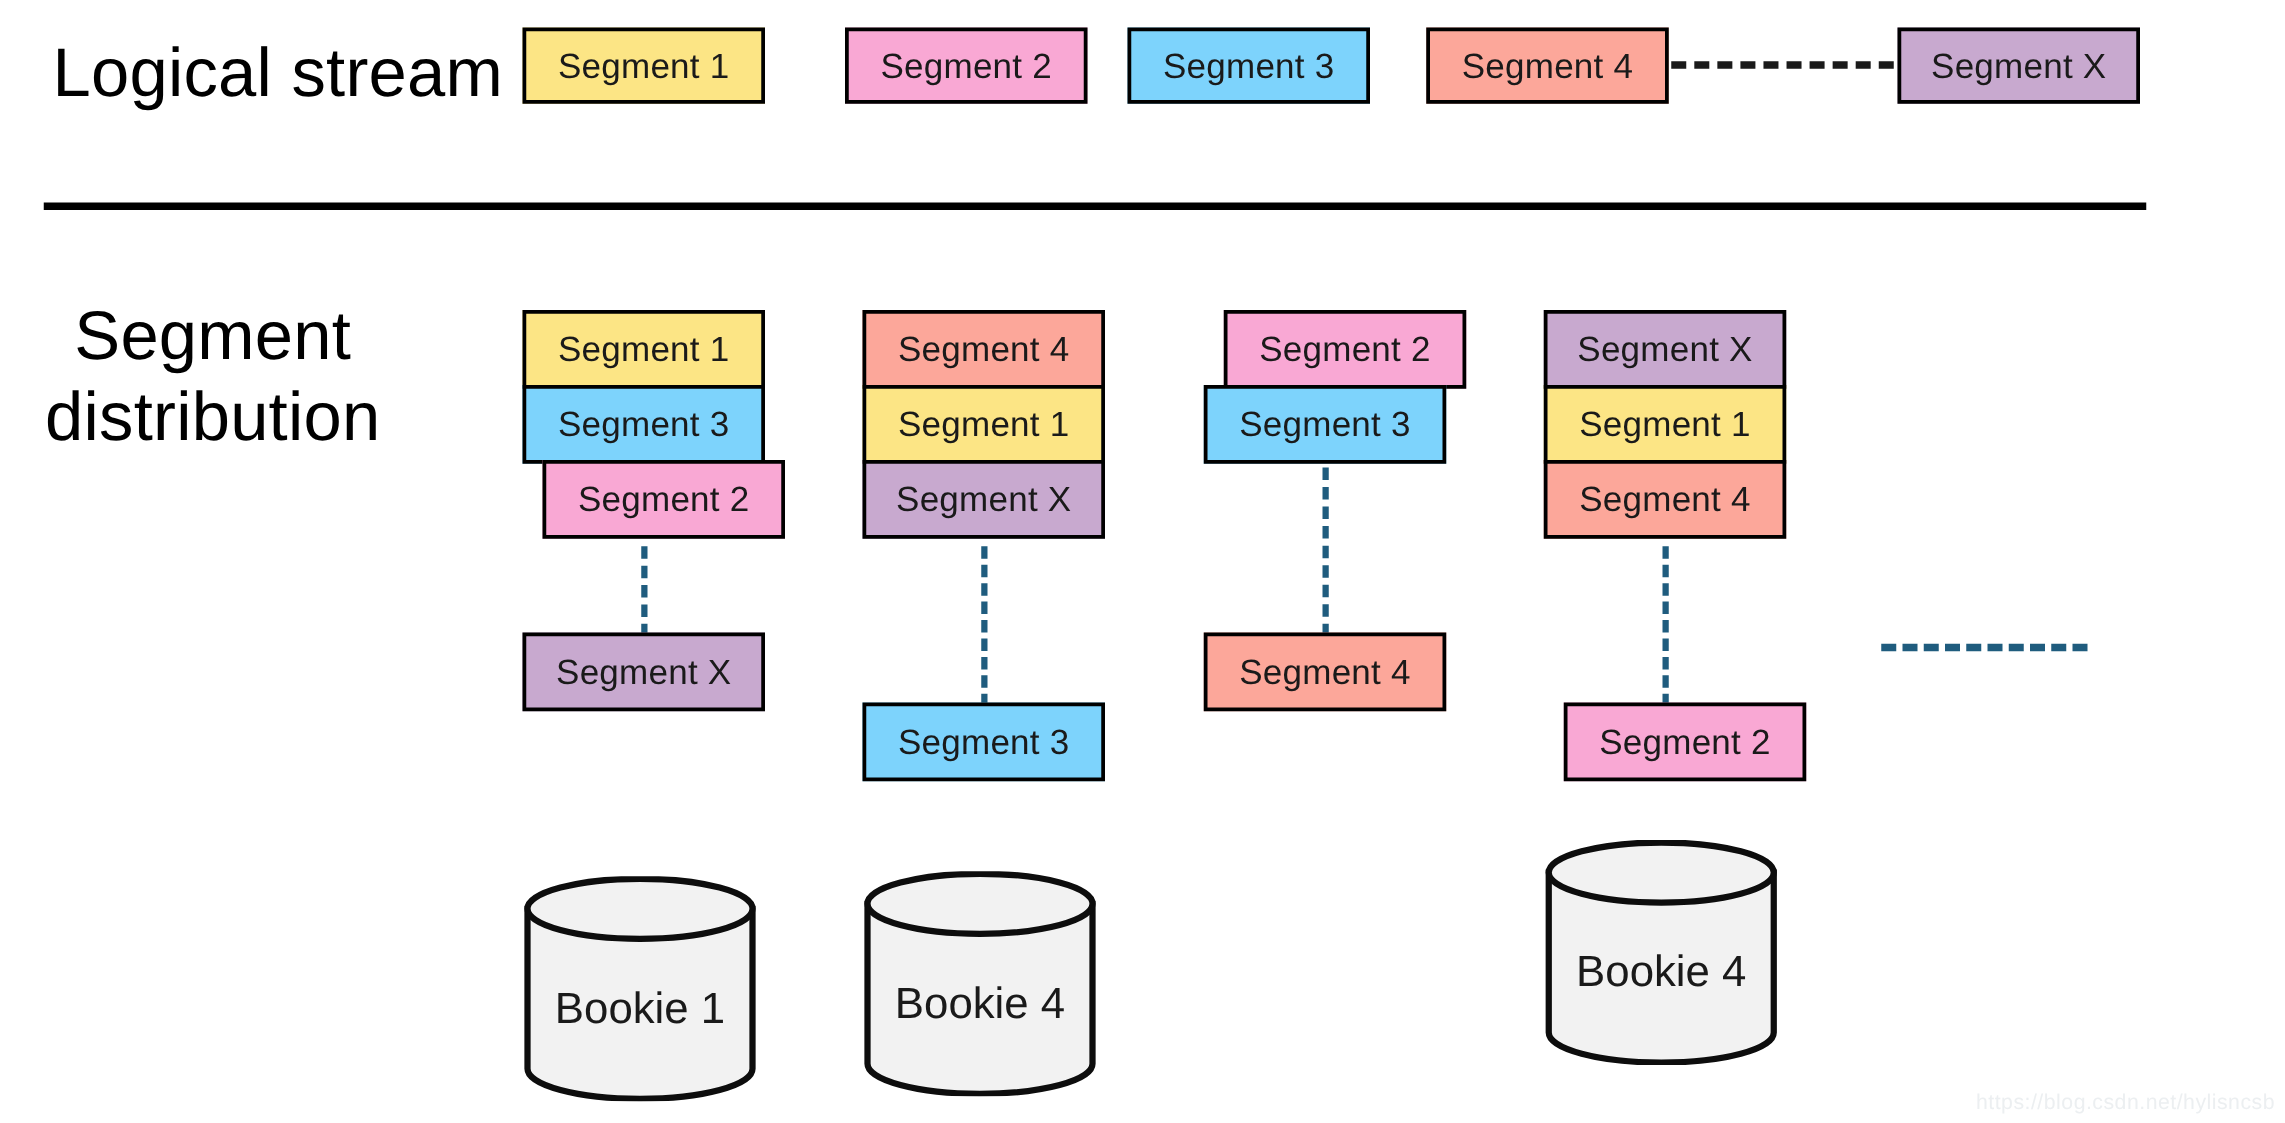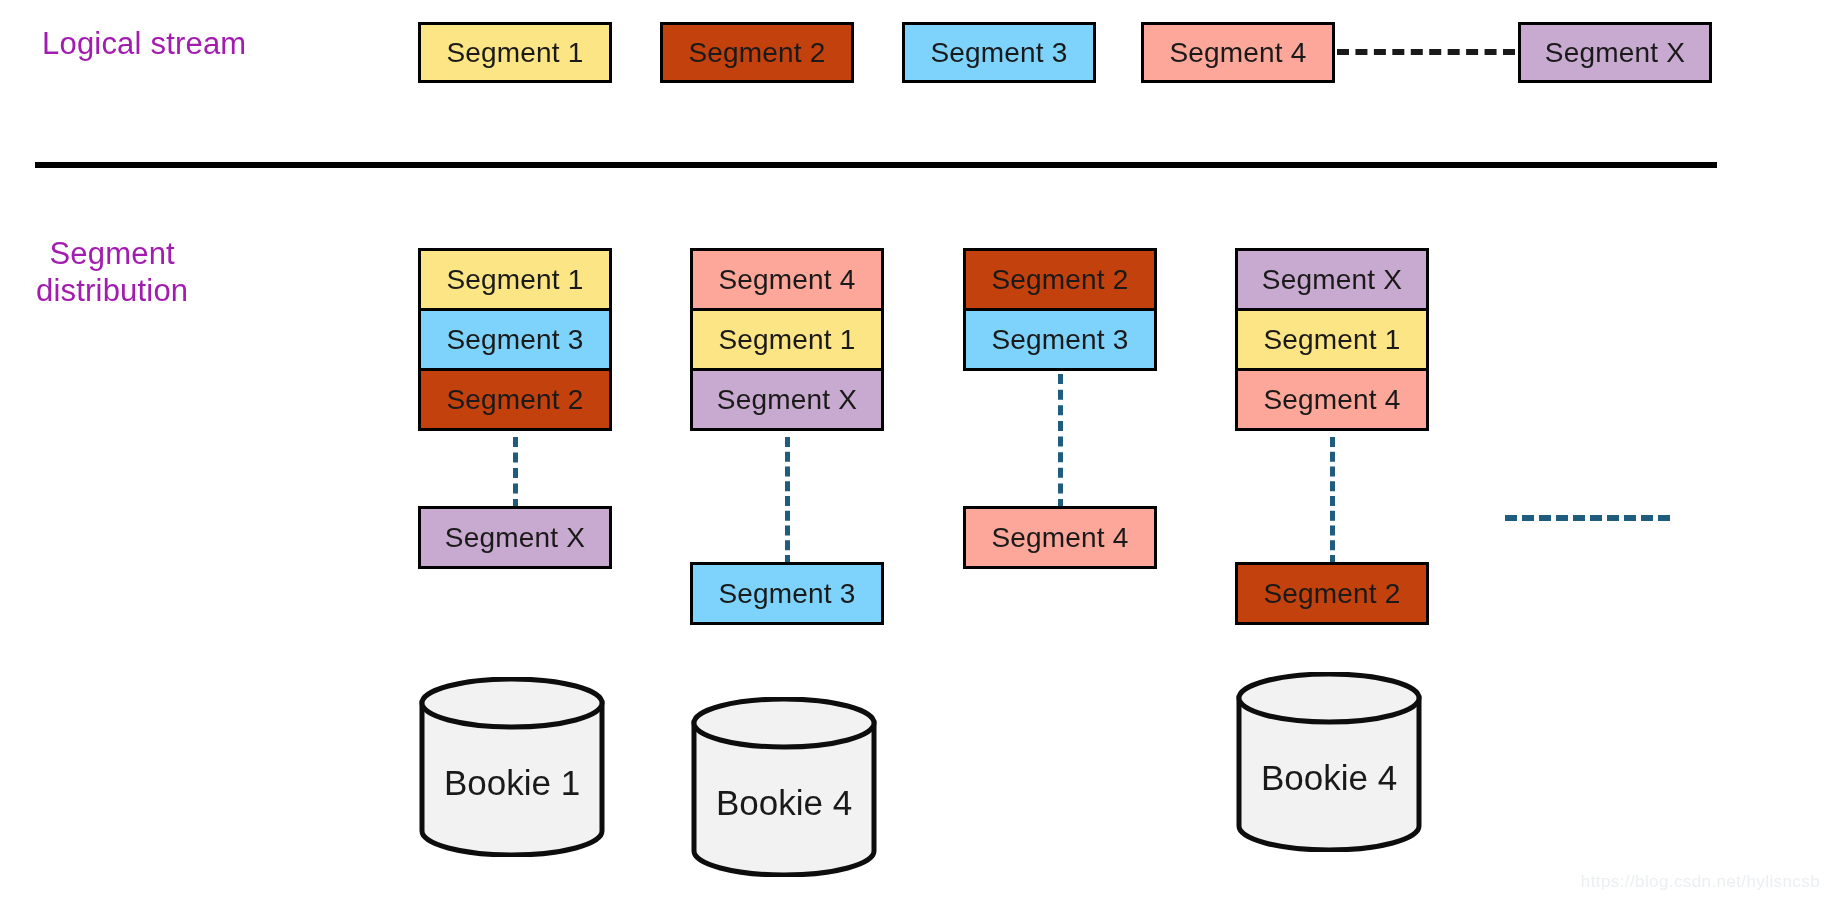--- a/index.html
+++ b/index.html
@@ -15,23 +15,23 @@
     position: relative;
     width: 1828px;
     height: 898px;
     background: #ffffff;
     overflow: hidden;
   }
 
   
   .section-label {
     position: absolute;
-    font-size: 31px;
+    font-size: 55px;
     line-height: 1.18;
-    color: #a21caf;
+    color: #000000;
     font-weight: 400;
     letter-spacing: 0.2px;
     white-space: pre-line;
   }
   #label-logical-stream { left: 42px; top: 26px; }
   #label-segment-distribution { left: 36px; top: 236px; text-align: center; }
 
   
   .divider {
     position: absolute;
@@ -48,21 +48,21 @@
     box-sizing: border-box;
     border: 3px solid #000000;
     display: flex;
     align-items: center;
     justify-content: center;
     font-size: 28px;
     color: #1a1a1a;
     letter-spacing: 0.2px;
   }
   .seg-box.c-yellow { background: #FCE585; }
-  .seg-box.c-green  { background: #c2410c; }
+  .seg-box.c-green  { background: #f9a8d4; margin-left: 16px; }
   .seg-box.c-blue   { background: #7dd3fc; }
   .seg-box.c-red    { background: #FCA79A; }
   .seg-box.c-purple { background: #C8A9CF; }
 
   
   .seg-stack {
     position: absolute;
     box-sizing: border-box;
   }
   .seg-stack .seg-box {
@@ -207,21 +207,21 @@
       <span>Segment 4</span>
     </div>
   </div>
   <div class="dash-v" style="left:1330px; top:437px; height:128px;"></div>
   <div class="seg-box c-green" style="left:1235px; top:562px; width:194px; height:63px;">
     <span>Segment 2</span>
   </div>
 
   <div class="dash-h-blue" style="left:1505px; top:515px; width:165px;"></div>
 
-  <div class="cylinder" style="left:418px; top:677px;">
+  <div class="cylinder" style="left:418px; top:701px;">
     <svg width="188" height="180" viewBox="0 0 188 180">
       <path d="M4 26 L4 154 A90 24 0 0 0 184 154 L184 26 Z" fill="#F2F2F2" stroke="#0d0d0d" stroke-width="5"></path>
       <ellipse cx="94" cy="26" rx="90" ry="24" fill="#F2F2F2" stroke="#0d0d0d" stroke-width="5"></ellipse>
     </svg>
     <div class="cyl-label">Bookie 1</div>
   </div>
 
   <div class="cylinder" style="left:690px; top:697px;">
     <svg width="188" height="180" viewBox="0 0 188 180">
       <path d="M4 26 L4 154 A90 24 0 0 0 184 154 L184 26 Z" fill="#F2F2F2" stroke="#0d0d0d" stroke-width="5"></path>

